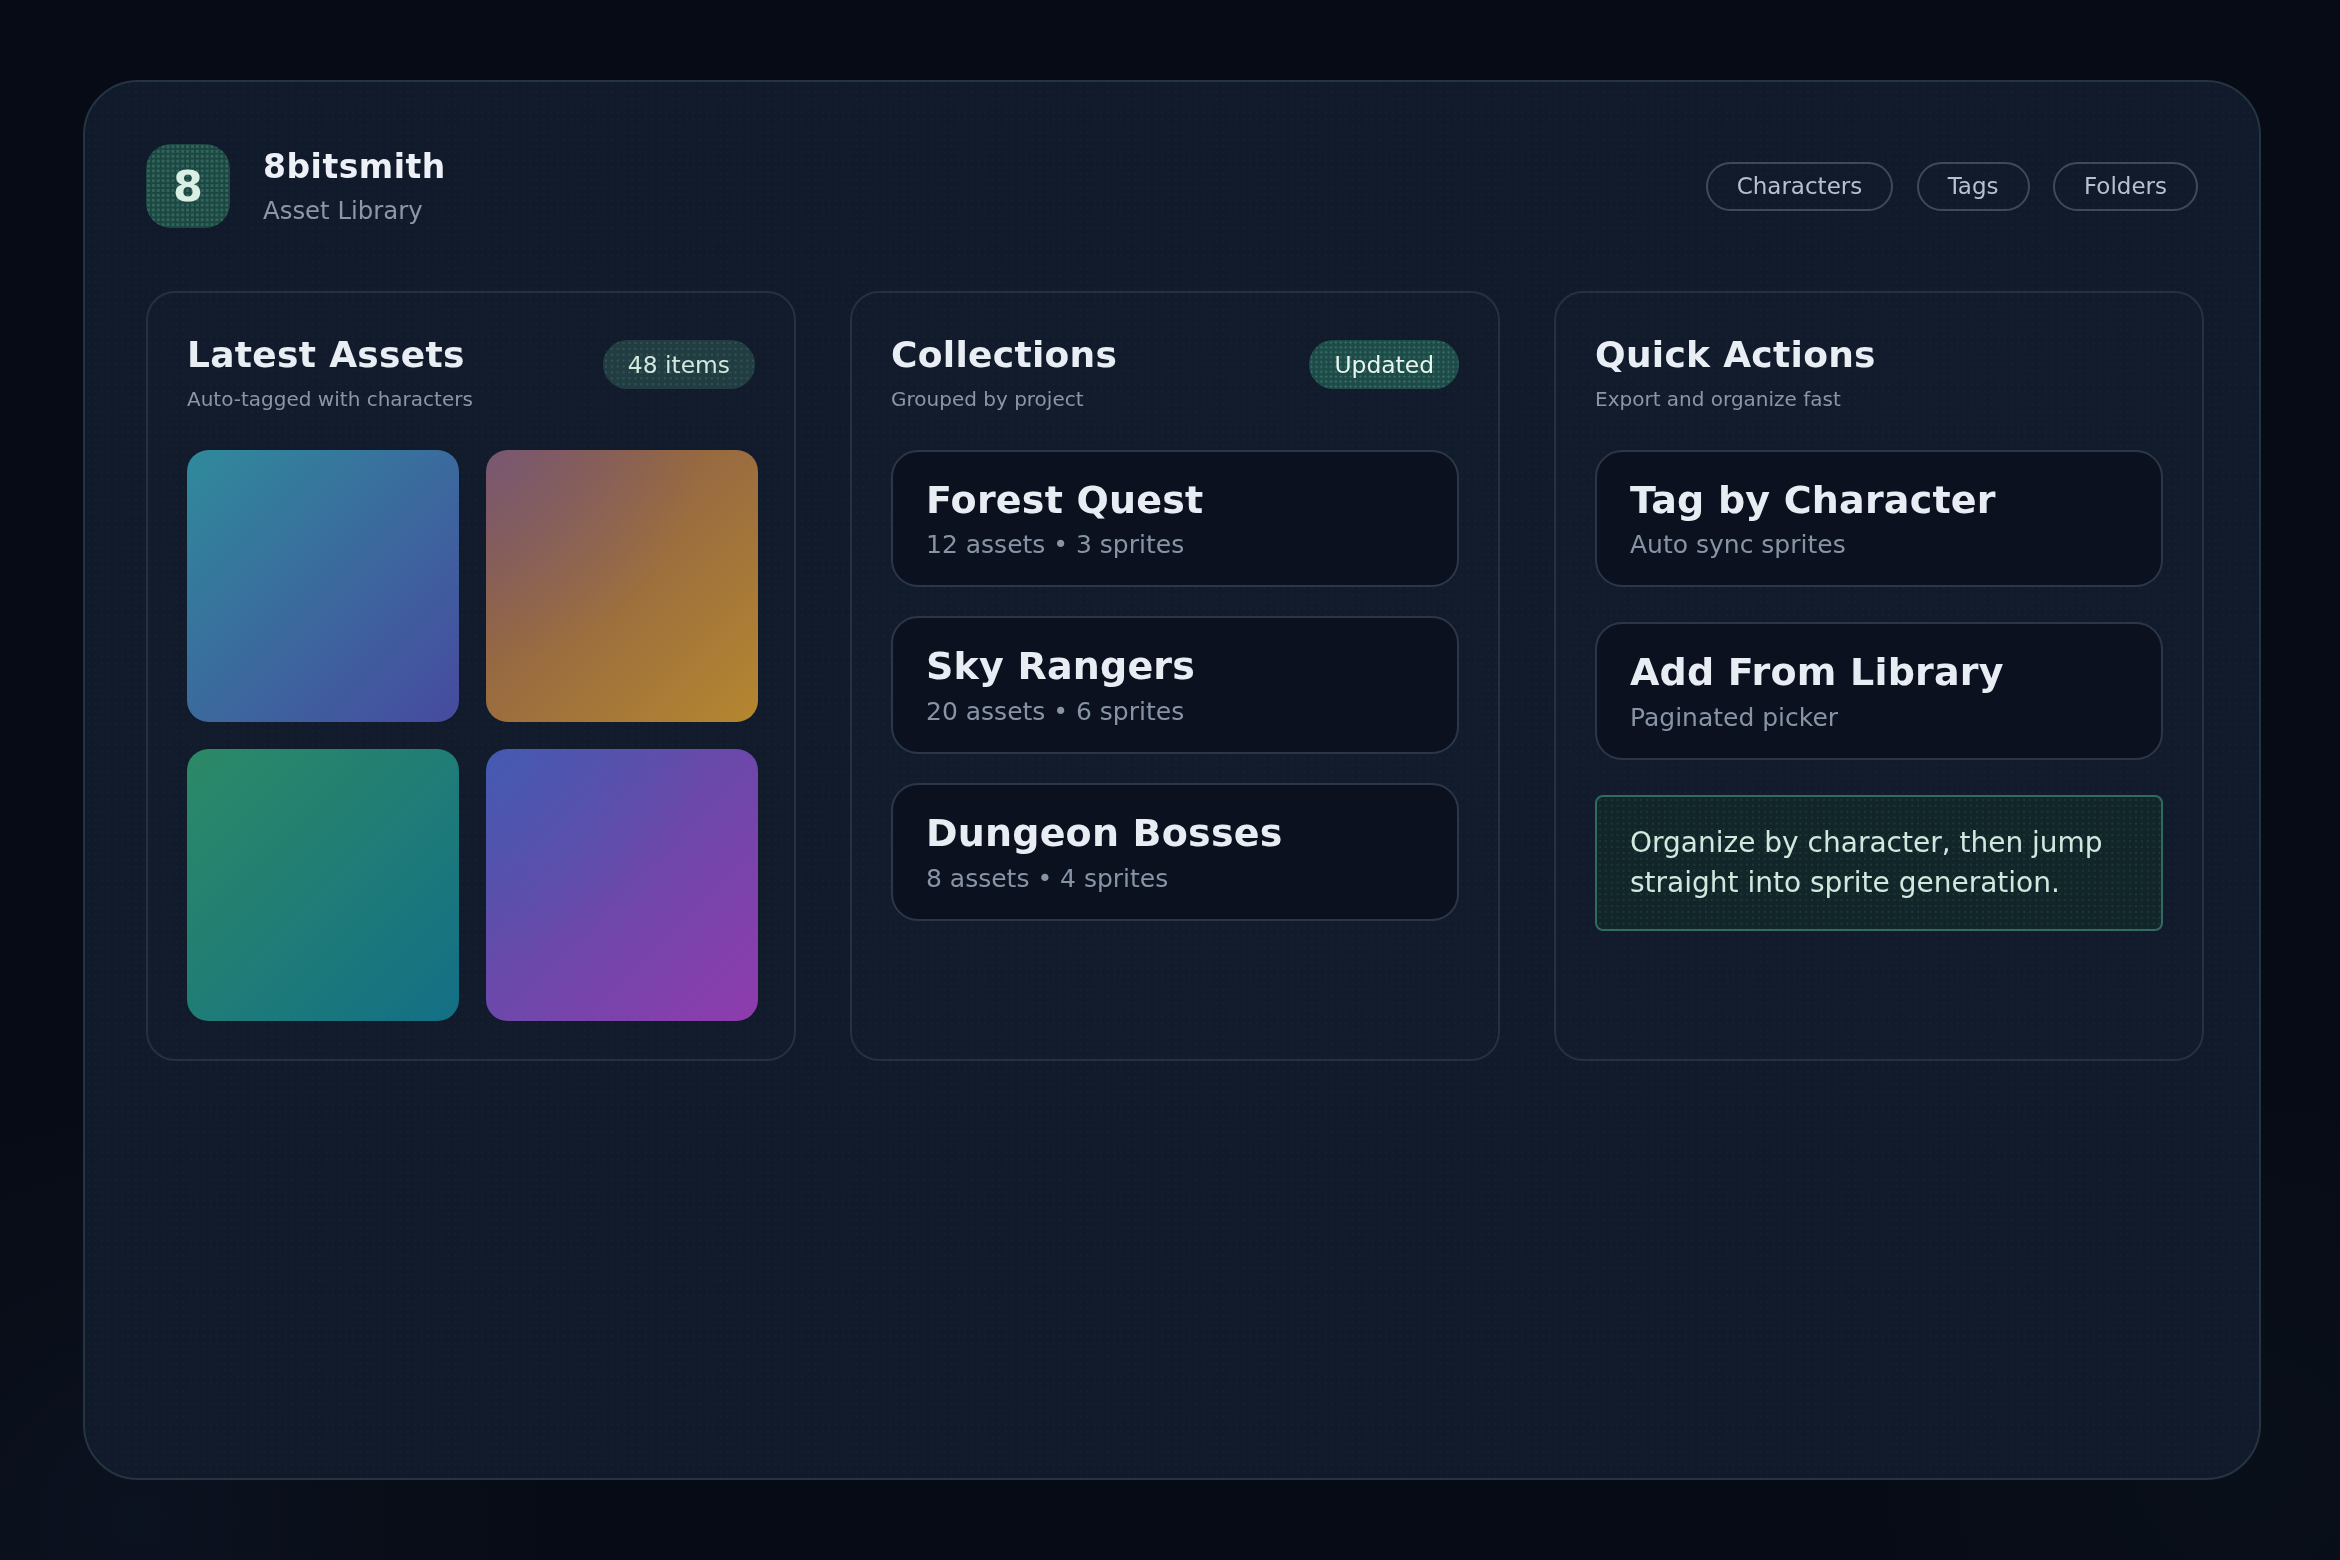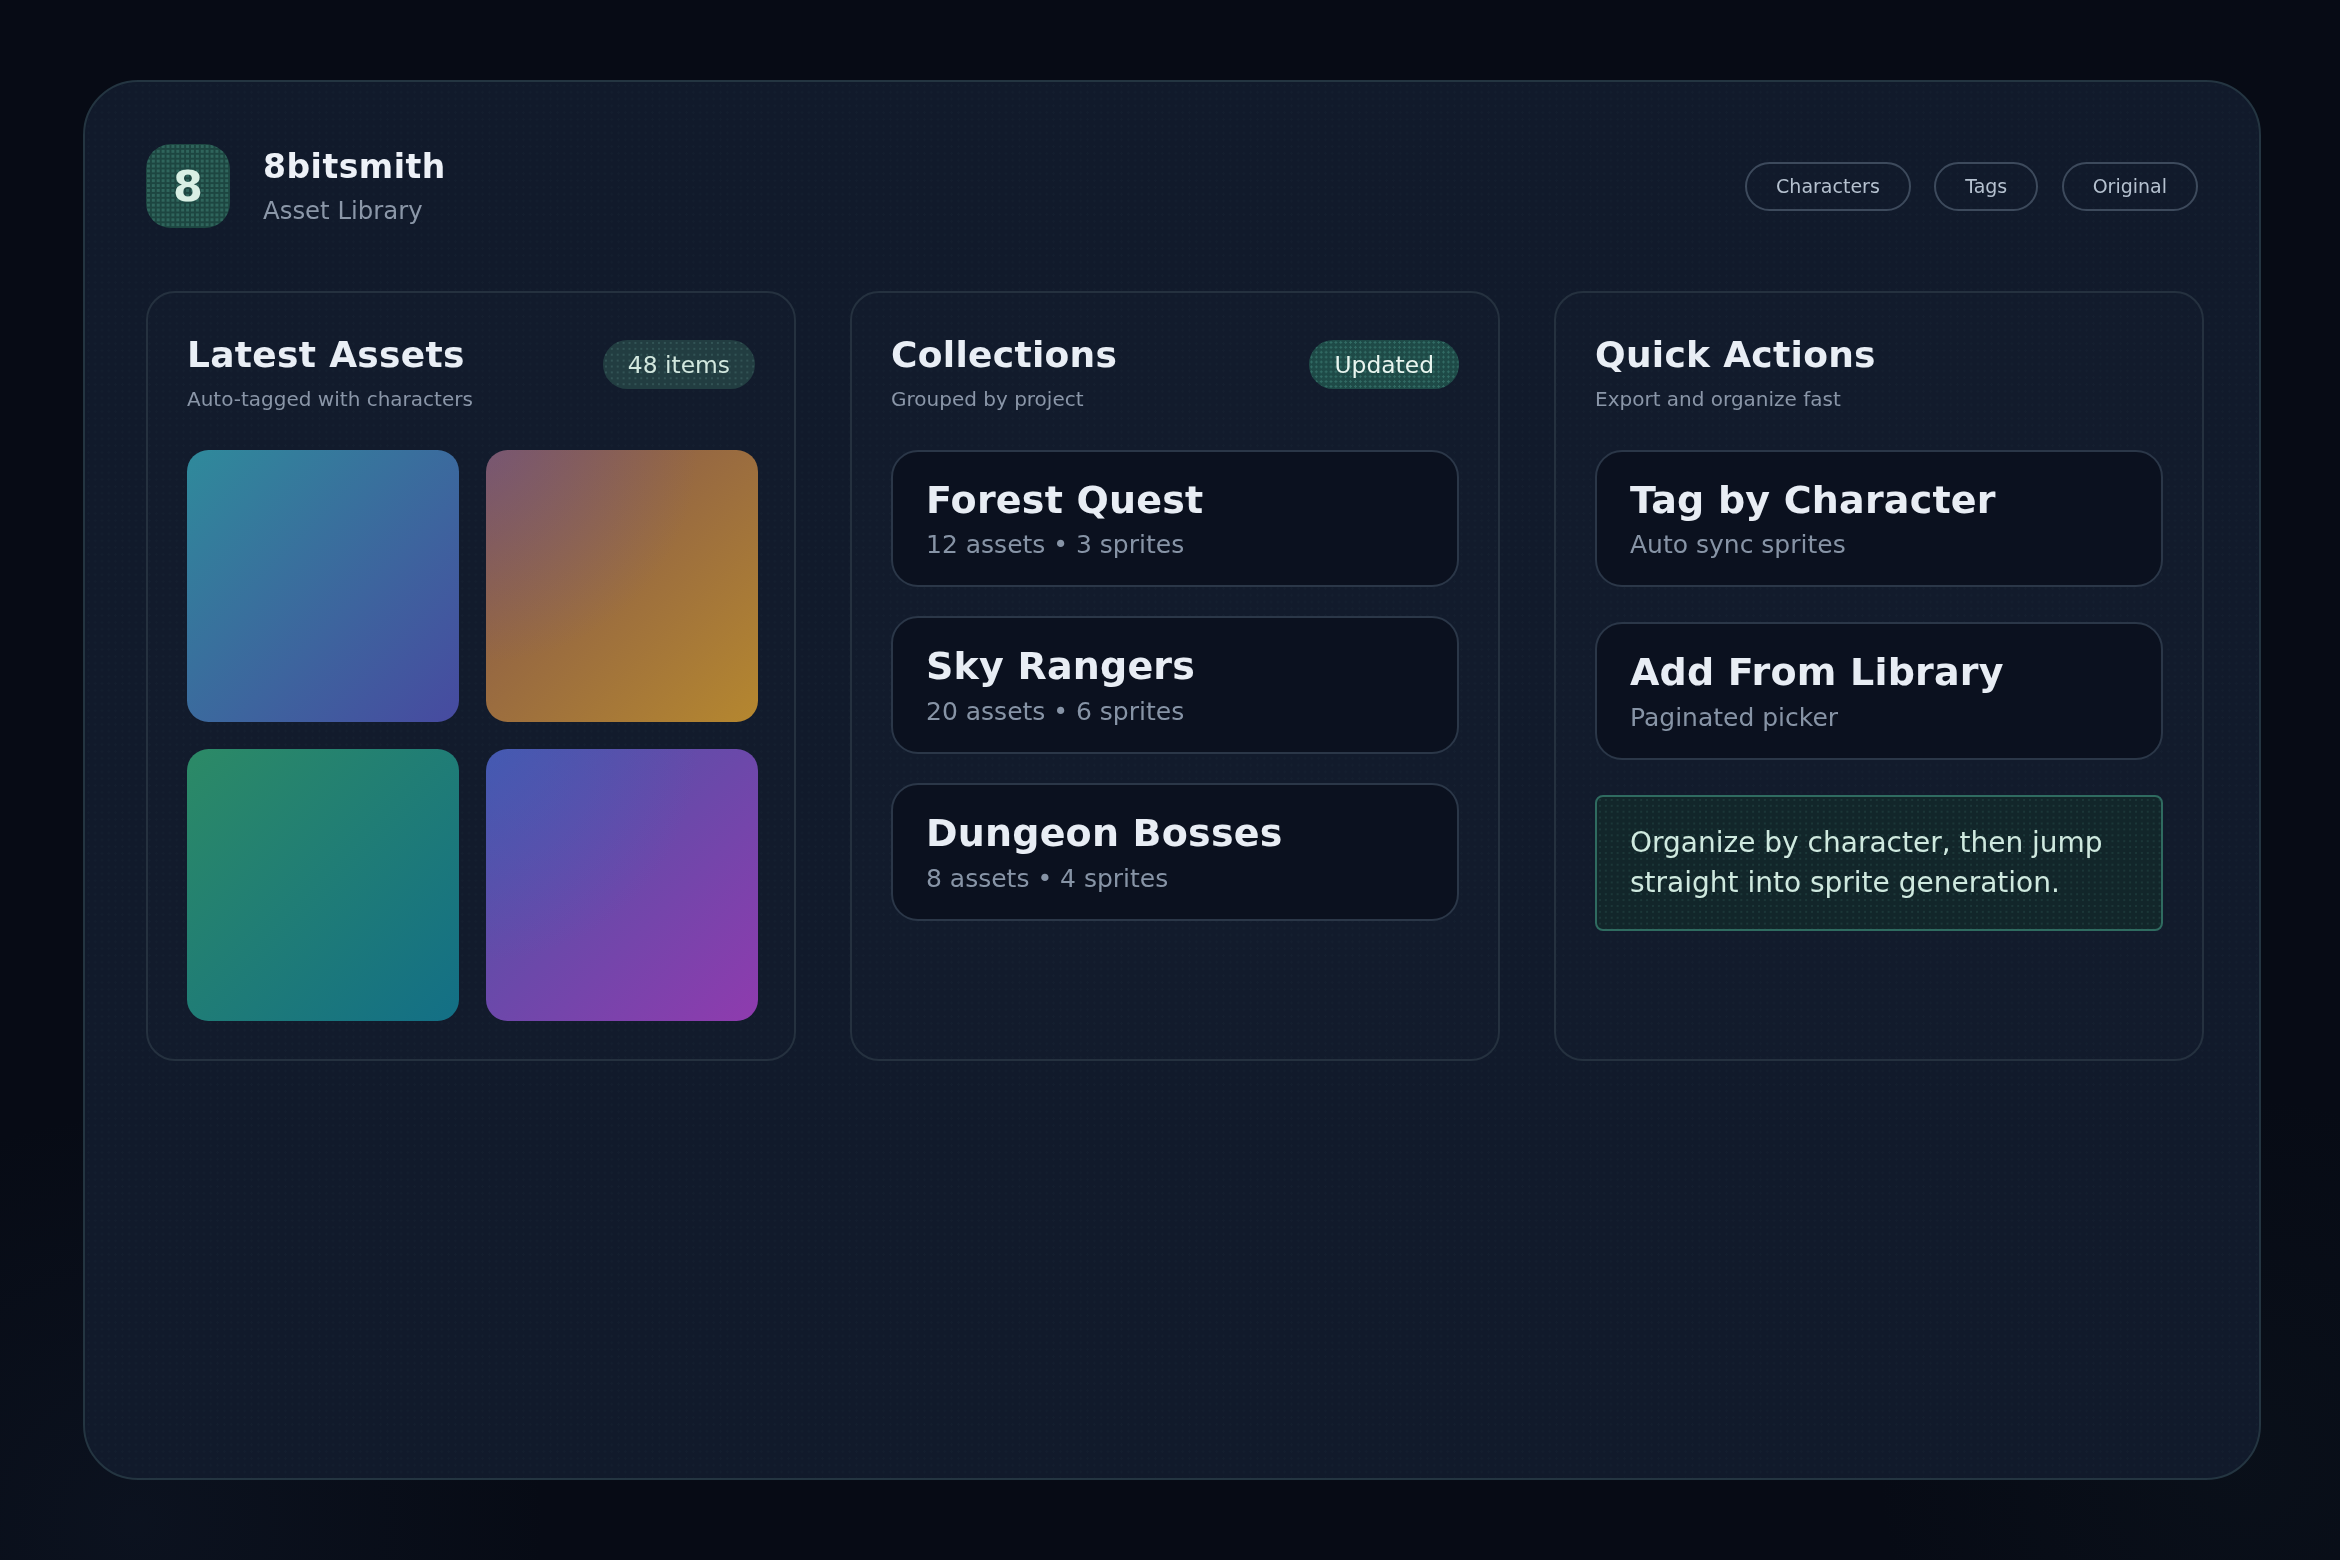--- a/index.html
+++ b/index.html
@@ -36,21 +36,21 @@
     display:flex; align-items:center; justify-content:center;
     color:#d9efe4; font-size:43px; font-weight:700;
   }
   .app-id { margin-left:33px; }
   .app-title { font-size:33px; font-weight:700; color:#edf1f7; letter-spacing:0.5px; }
   .app-sub { margin-top:9.8px; font-size:24.4px; color:#8b97a8; }
   .nav { margin-left:auto; display:flex; gap:23.4px; align-items:center; }
   .pill {
     height:49px; padding:16px 29px; border-radius:25px;
     background:transparent; border:2px solid #3d4a5c;
-    color:#b5c1cf; font-size:19px; font-family:inherit;
+    color:#b5c1cf; font-size:23px; font-family:inherit;
     display:flex; align-items:center; cursor:pointer;
   }
 
   
   .cards {
     position:absolute; left:61px; top:209px;
     display:grid; grid-template-columns:repeat(3,650px); gap:54px;
   }
   .card {
     width:650px; height:770px; border-radius:29px;
@@ -116,21 +116,21 @@
       <div class="logo">
         <span>8</span>
       </div>
       <div class="app-id">
         <div class="app-title">8bitsmith</div>
         <div class="app-sub">Asset Library</div>
       </div>
       <div class="nav">
         <button class="pill">Characters</button>
         <button class="pill">Tags</button>
-        <button class="pill">Original</button>
+        <button class="pill">Folders</button>
       </div>
     </div>
 
     <div class="cards">
 
       <section class="card">
         <div class="card-head">
           <div>
             <div class="card-title">Latest Assets</div>
             <div class="card-sub">Auto-tagged with characters</div>

